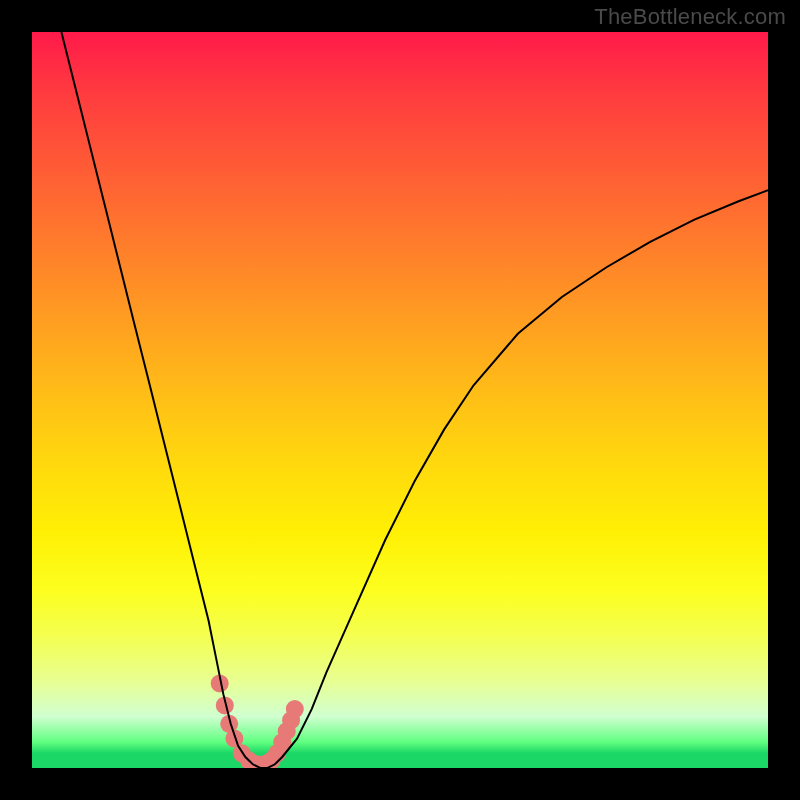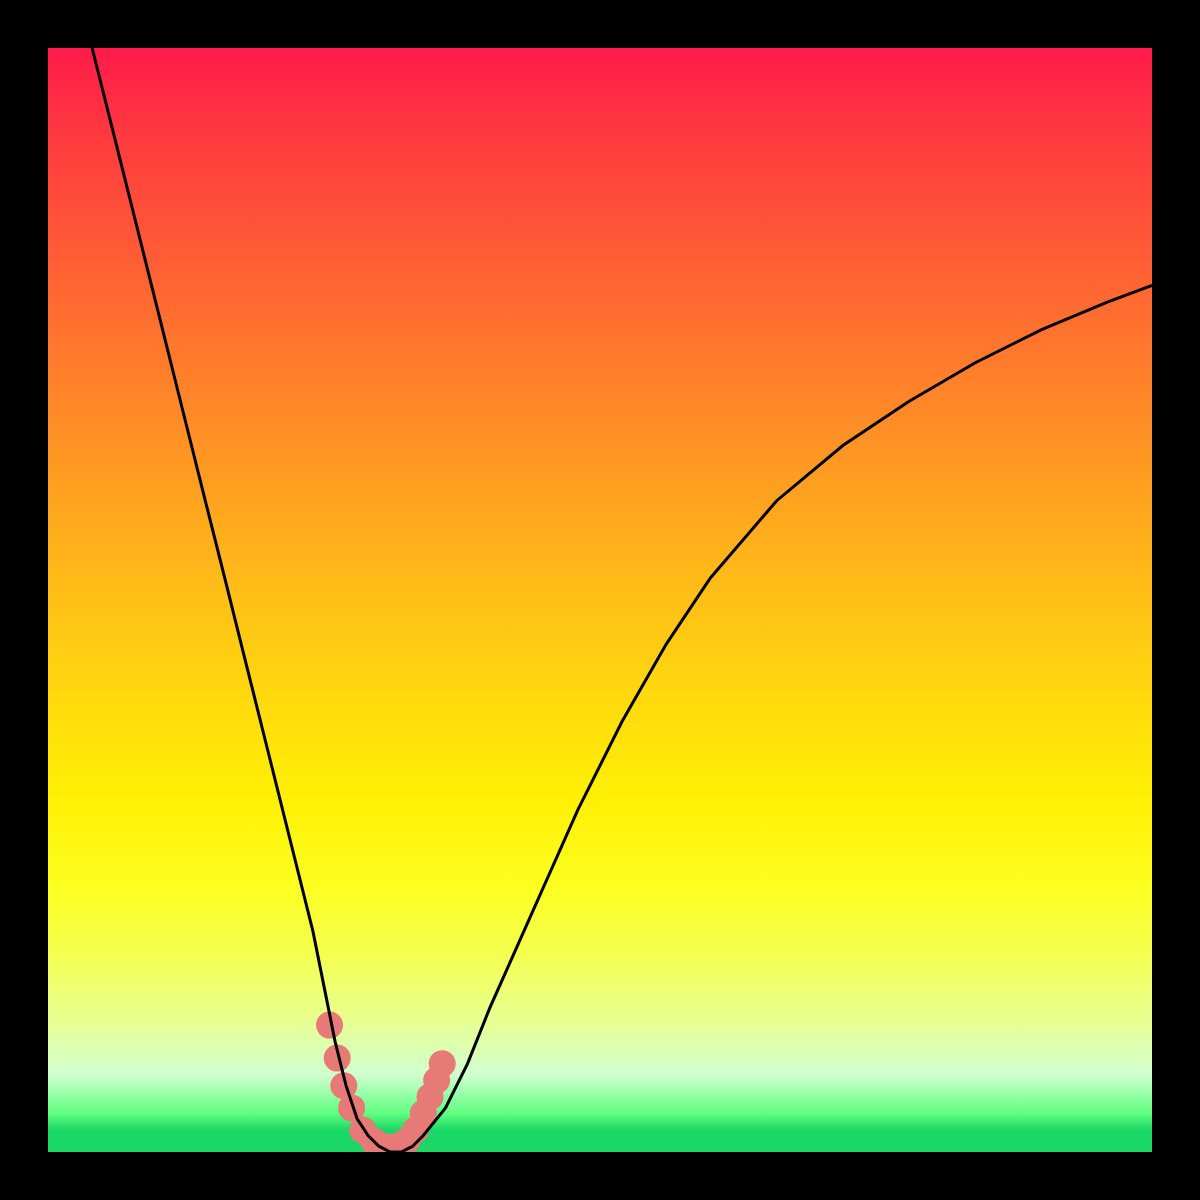--- a/index.html
+++ b/index.html
@@ -62,20 +62,21 @@
     font-size: 22px;
     font-weight: 500;
     letter-spacing: 0.2px;
     user-select: none;
   }
 </style>
 </head>
 <body>
 
 <div class="frame">
+  <div class="watermark">TheBottleneck.com</div>
 
   <div class="plot-area">
     <div class="gradient"></div>
     <svg class="curve-svg" viewBox="0 0 736 736" preserveAspectRatio="none">
       <g id="dots-group">
           <circle cx="187.7" cy="651.4" r="9" fill="#e77a77"></circle>
           <circle cx="192.8" cy="673.4" r="9" fill="#e77a77"></circle>
           <circle cx="197.2" cy="691.8" r="9" fill="#e77a77"></circle>
           <circle cx="202.4" cy="706.6" r="9" fill="#e77a77"></circle>
           <circle cx="209.8" cy="721.3" r="9" fill="#e77a77"></circle>

